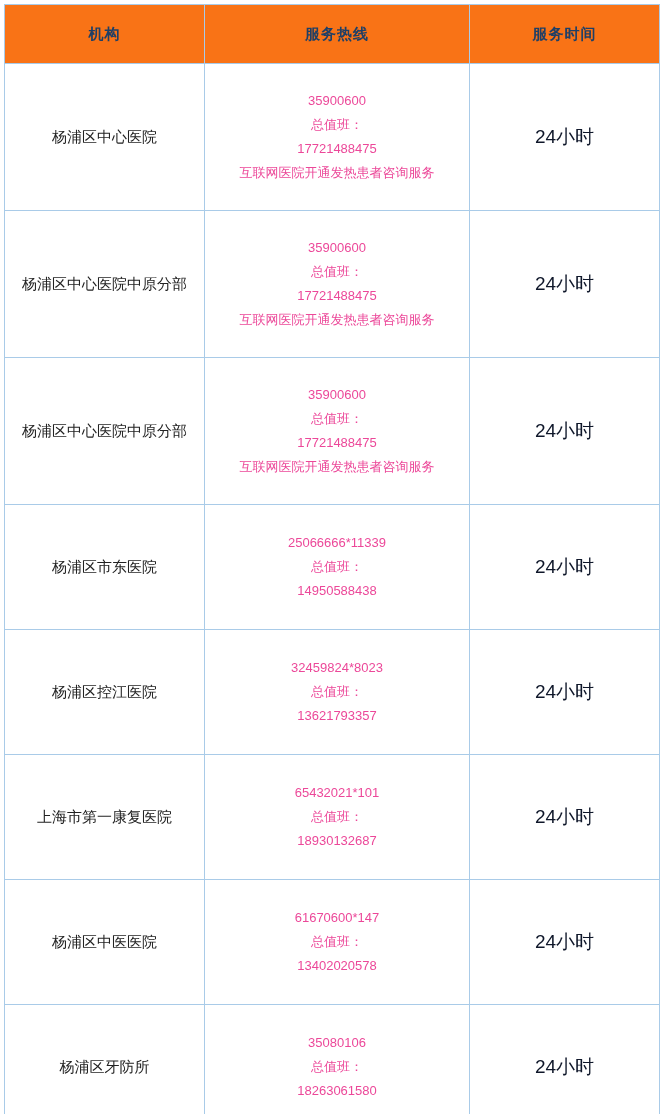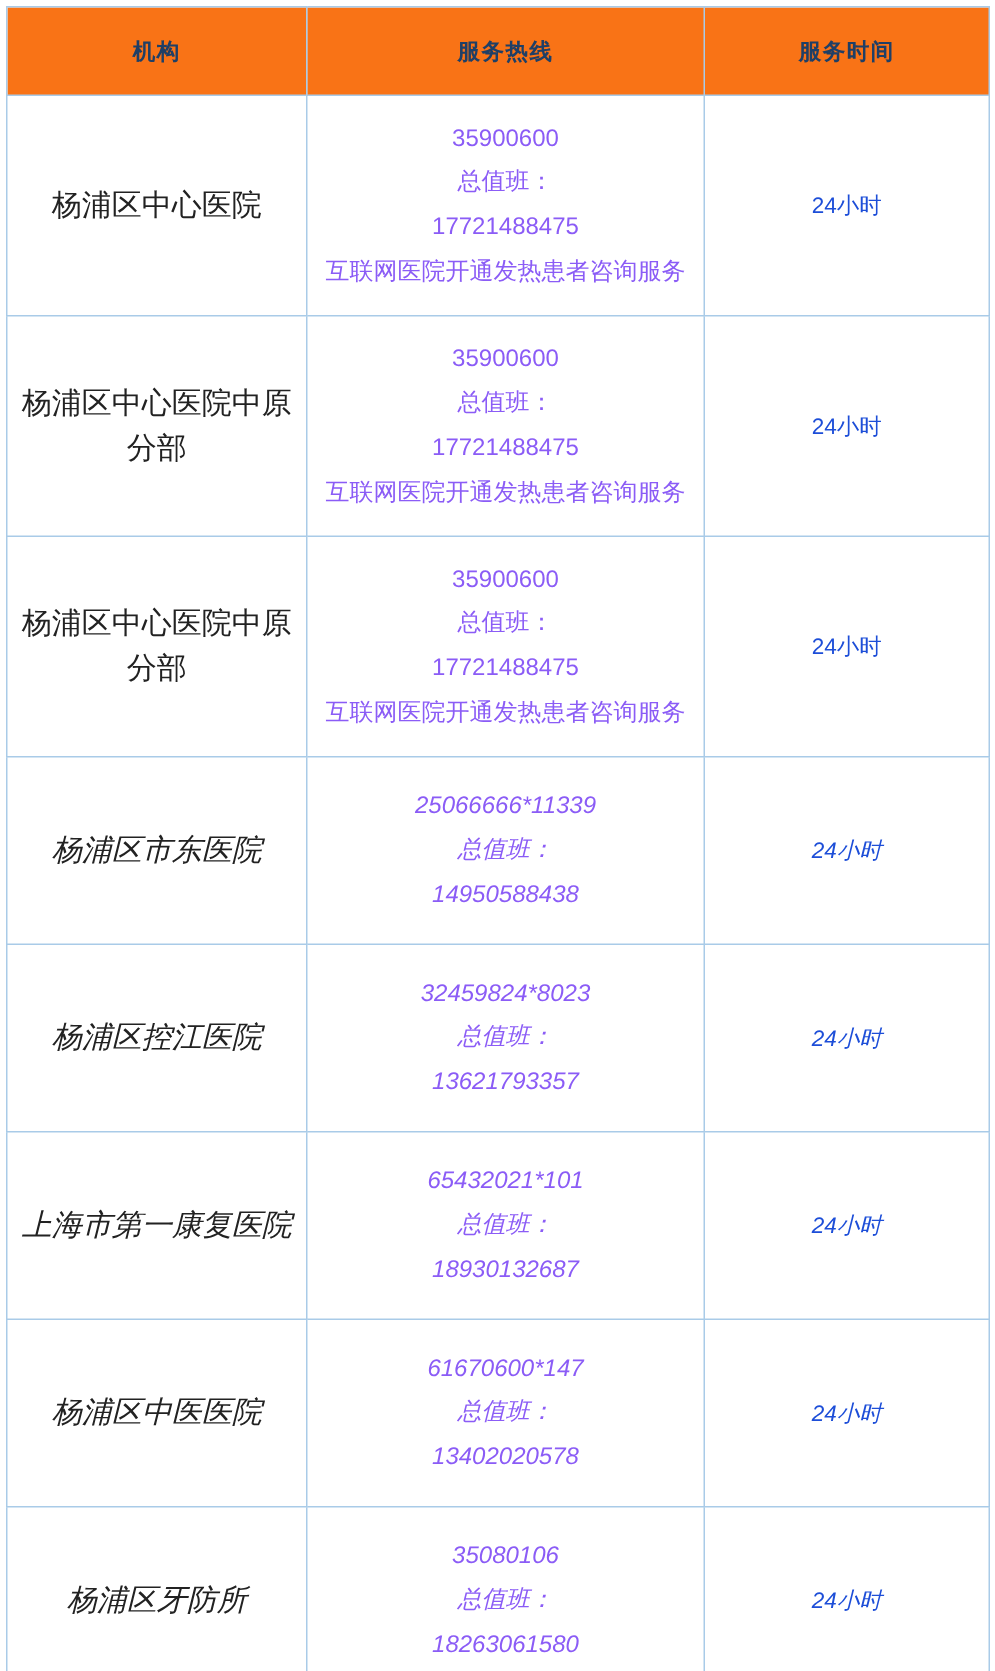--- a/index.html
+++ b/index.html
@@ -37,42 +37,42 @@
     font-weight: bold;
     font-size: 15px;
     height: 56px;
     letter-spacing: 1px;
   }
   col.c-org { width: 200px; }
   col.c-hotline { width: 265px; }
   col.c-time { width: 190px; }
 
   td.org {
-    font-size: 20px;
+    font-size: 15px;
     color: #222222;
     padding: 8px 6px;
     line-height: 1.5;
   }
   td.hotline {
-    font-size: 16px;
-    color: #8b5cf6;
+    font-size: 13px;
+    color: #ec4899;
     padding: 12px 8px;
     line-height: 1.85;
   }
   td.hotline .line {
     display: block;
     white-space: nowrap;
   }
   td.time {
-    font-size: 15px;
-    color: #1d4ed8;
+    font-size: 19px;
+    color: #0f172a;
     padding: 8px 6px;
   }
   tbody tr.r-tall td { height: 122px; }
-  tbody tr.r-mid td { height: 100px; font-style: italic; }
+  tbody tr.r-mid td { height: 100px; }
 </style>
 </head>
 <body>
 
 <div class="table-wrap">
   <table class="hotline-table">
     <colgroup>
       <col class="c-org">
       <col class="c-hotline">
       <col class="c-time">

